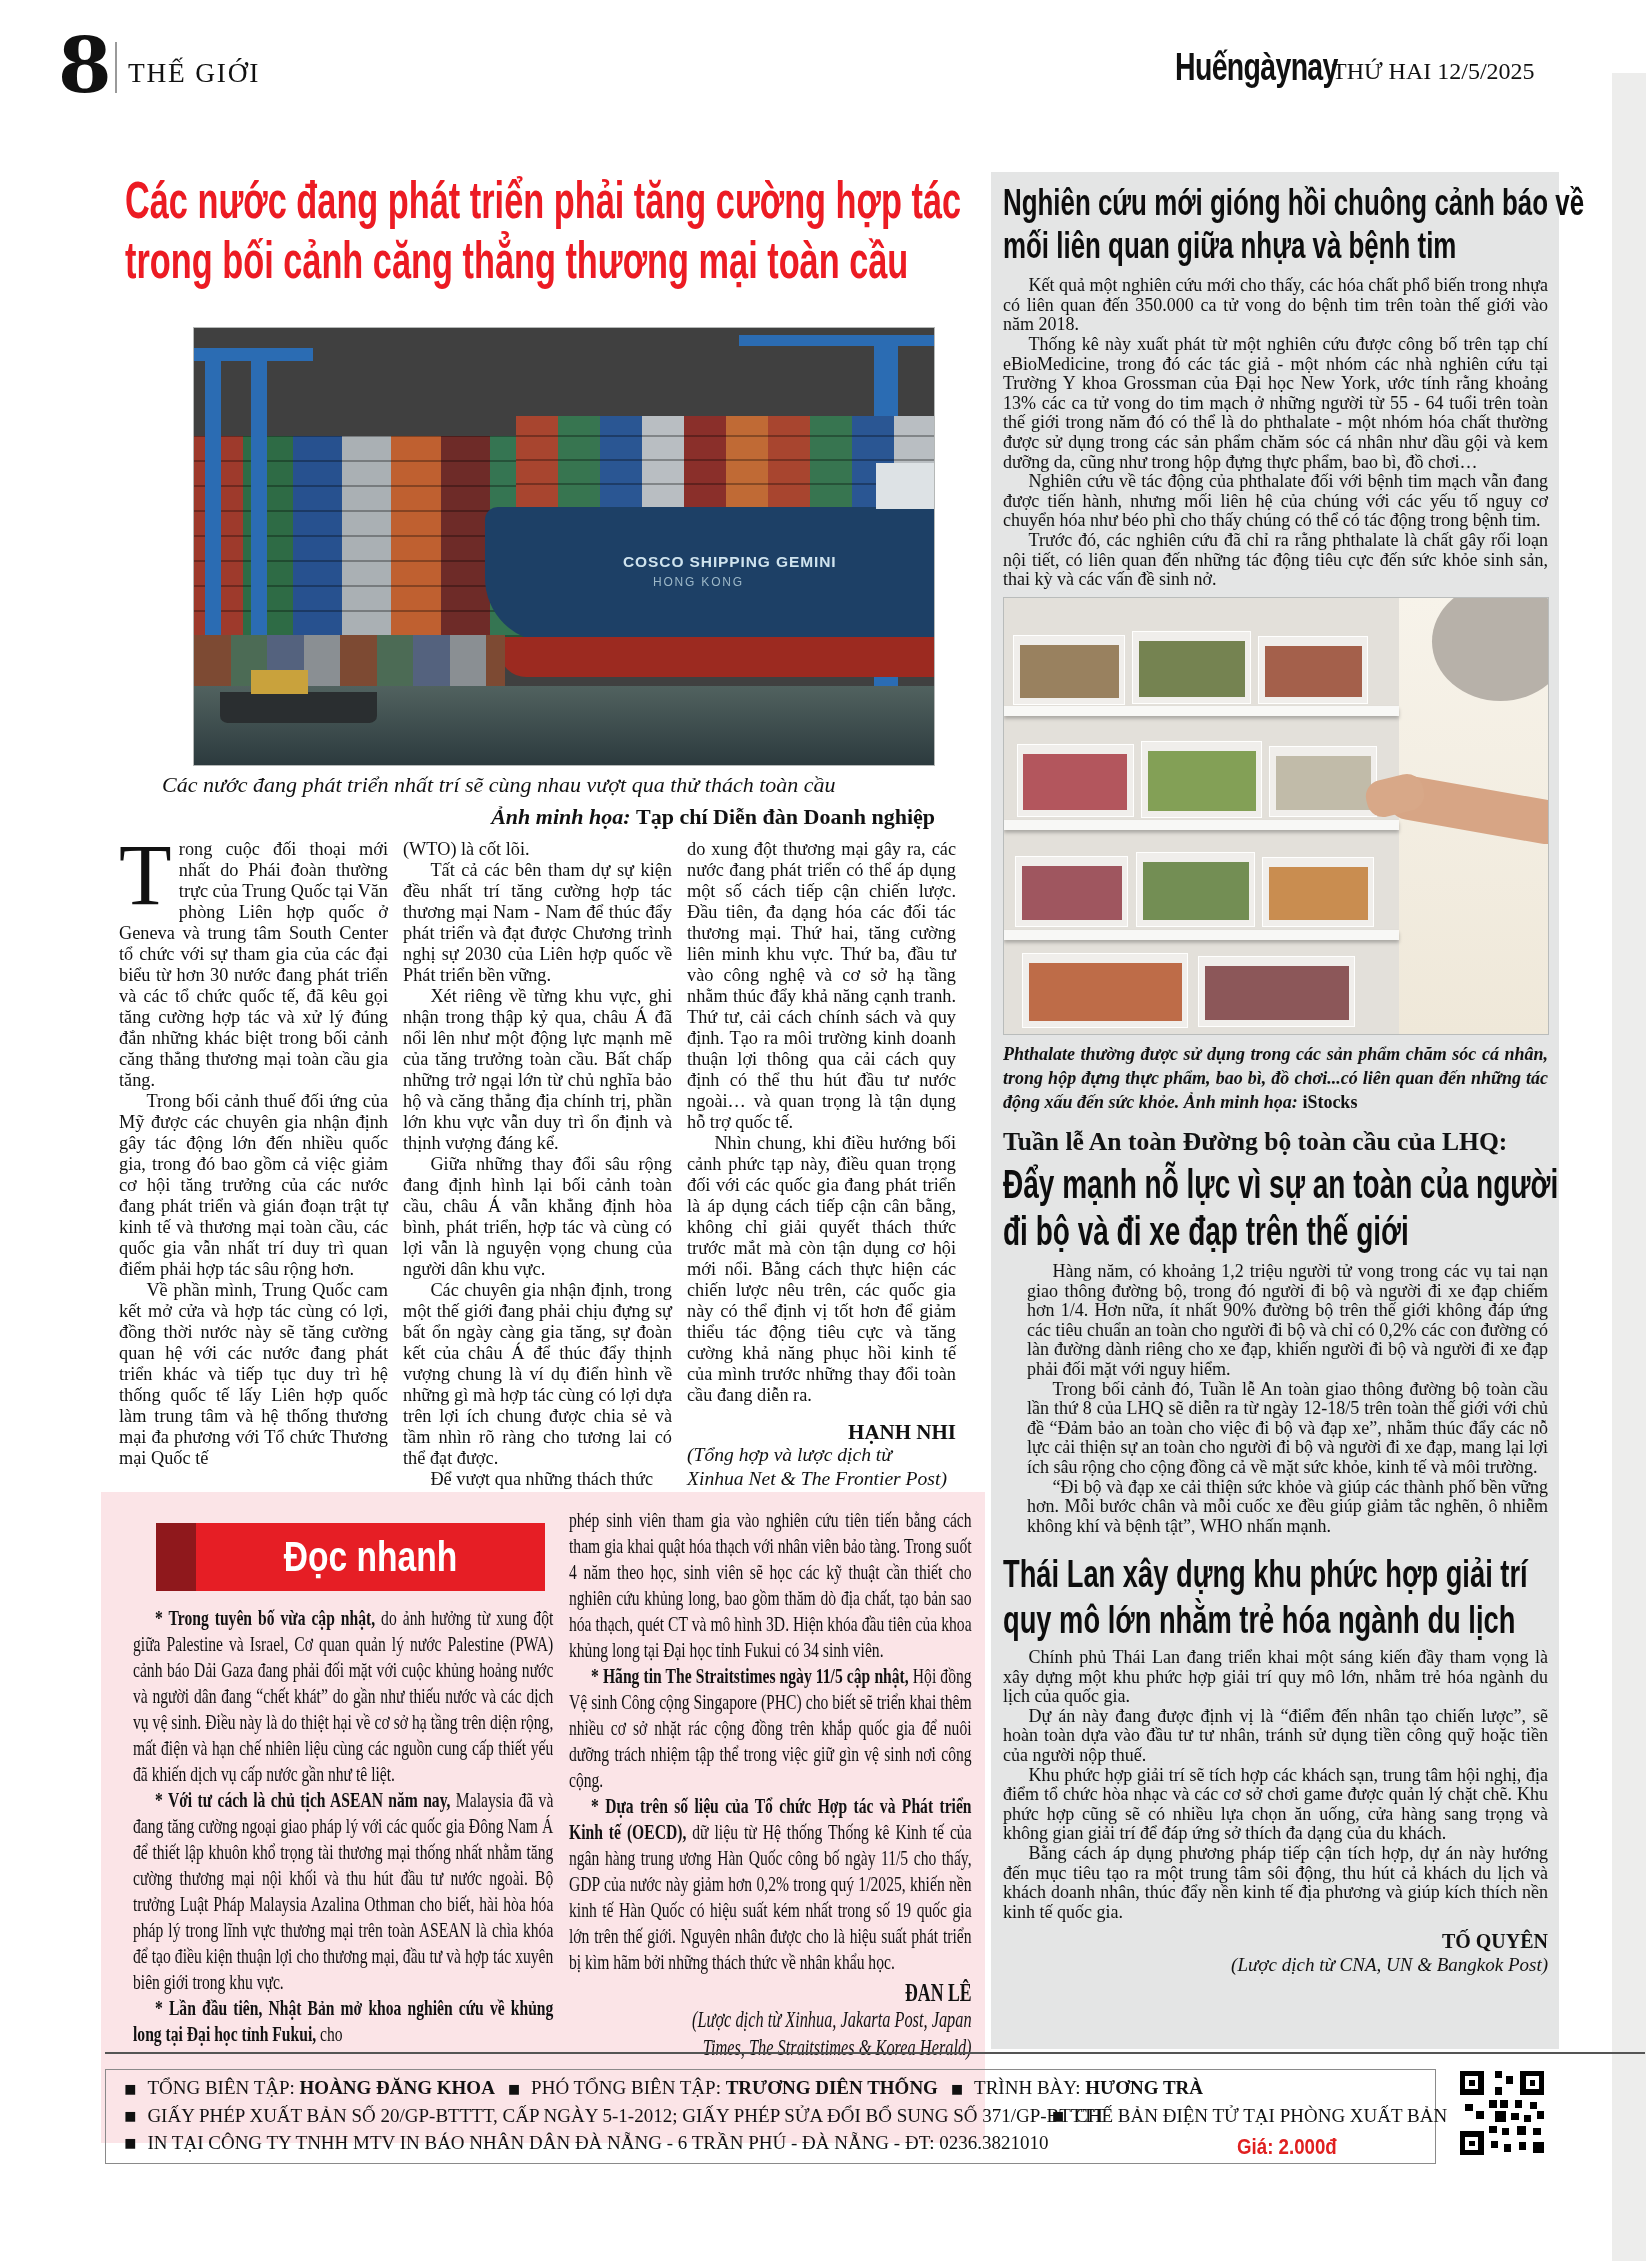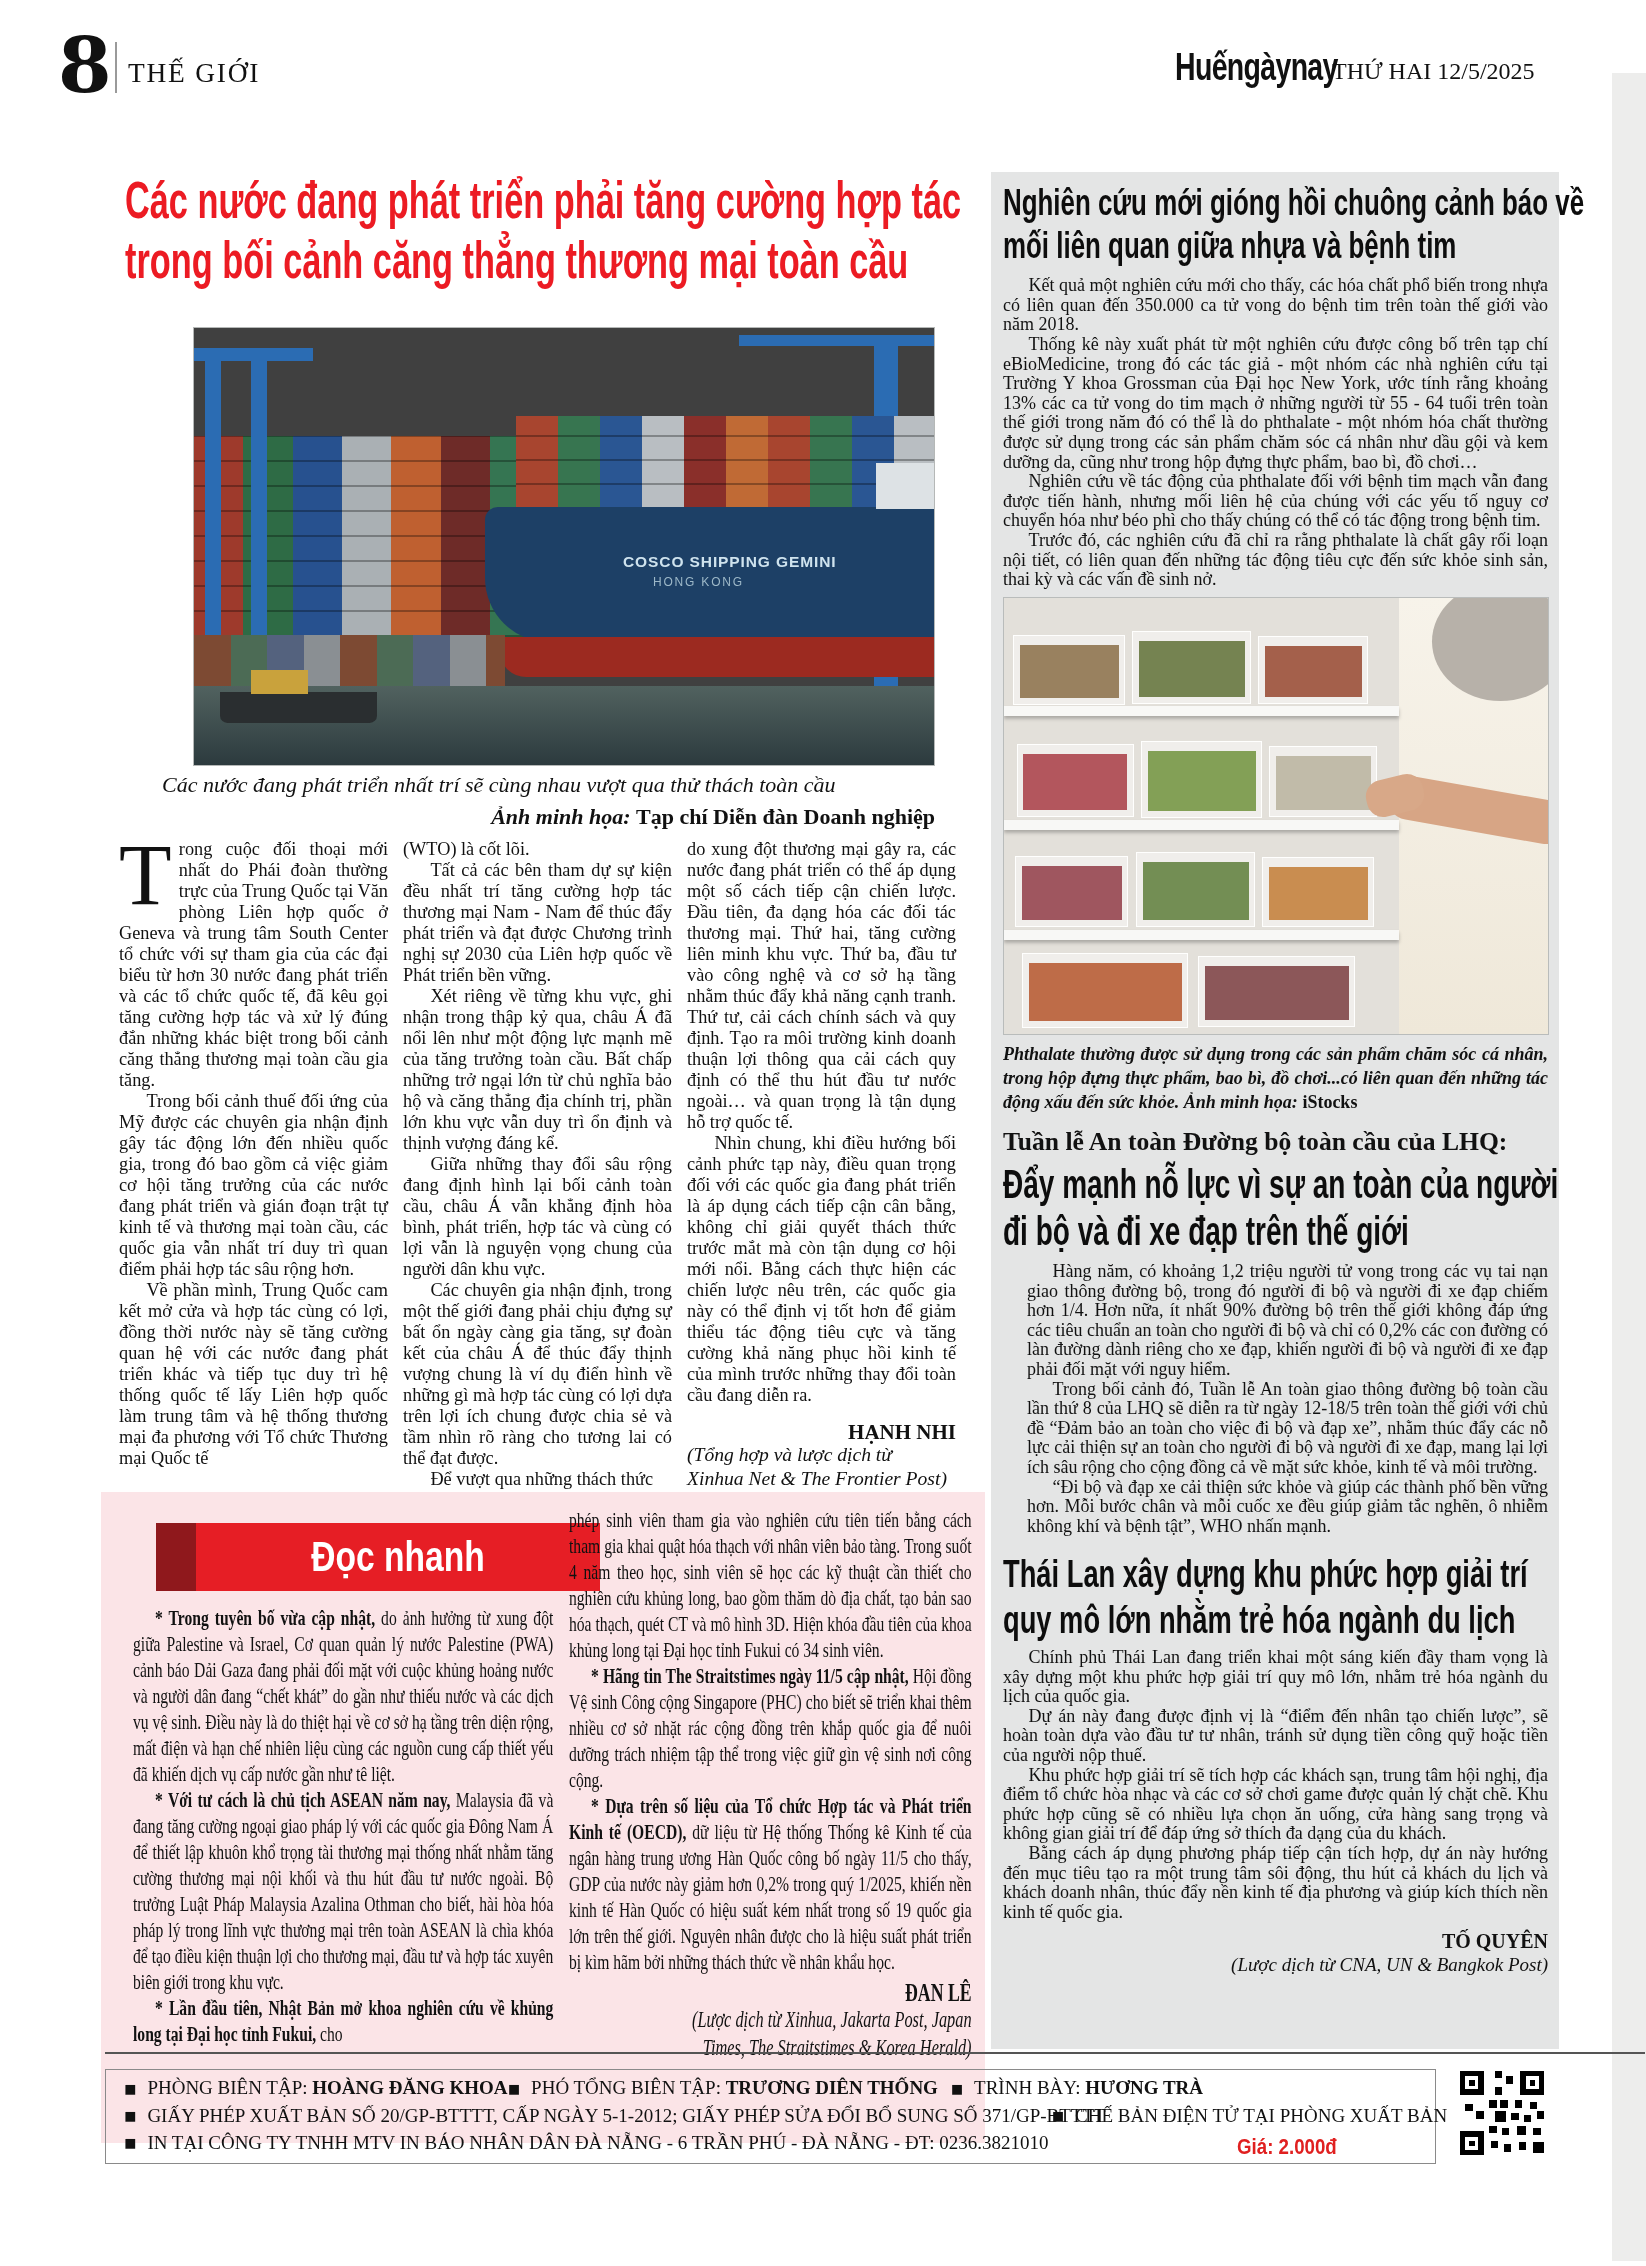--- a/index.html
+++ b/index.html
@@ -63,21 +63,21 @@
   .fridge-cap{font-weight:bold;font-style:italic;font-size:18px;line-height:24px;text-align:justify;margin-top:7.3px;}
   .fridge-cap .src{font-style:normal;}
   .kicker{font-weight:bold;font-size:25.6px;margin-top:12.8px;}
   .panel-hl2{margin-top:3.7px;}
   .panel-byline{font-weight:bold;text-align:right;font-size:20px;margin-top:7.3px;}
   .panel-credit{font-style:italic;text-align:right;font-size:19px;line-height:23px;}
   
   .quick{left:101px;top:1492px;width:884px;height:651px;background:#fbe4e7;}
   .q-banner{position:absolute;left:55px;top:31px;width:395px;height:68px;}
   .q-shadow{position:absolute;left:0;top:0;width:40px;height:68px;background:#8f181c;}
-  .q-main{position:absolute;left:40px;top:0;width:404px;height:68px;background:#e61e25;}
+  .q-main{position:absolute;left:40px;top:0;width:349px;height:68px;background:#e61e25;}
   .q-title{display:block;text-align:center;color:#fff;font-family:"Liberation Sans",sans-serif;font-weight:bold;font-size:42px;line-height:68px;transform:scaleX(.8);transform-origin:50% 50%;white-space:nowrap;}
   .qcol{position:absolute;transform-origin:0 0;font-size:22px;line-height:26px;text-align:justify;}
   .qcol p{margin:0;text-indent:31px;}
   .qcol p.ni{text-indent:0;}
   .qcol .lead{font-weight:bold;}
   .q-byline{font-weight:bold;text-align:right;font-size:25px;margin-top:5.5px;}
   .q-credit{font-style:italic;text-align:right;font-size:23px;line-height:28px;}
   
   .f-rule{left:105px;top:2052px;width:1540px;height:1.8px;background:#555;}
   .f-box{left:105px;top:2069px;width:1329px;height:93px;border:0.9px solid #8a8a8a;font-size:19px;}
@@ -260,21 +260,21 @@
       <p><span class="lead">* Hãng tin The Straitstimes ngày 11/5 cập nhật,</span><span> Hội đồng Vệ sinh Công cộng Singapore (PHC) cho biết sẽ triển khai thêm nhiều cơ sở nhặt rác cộng đồng trên khắp quốc gia để nuôi dưỡng trách nhiệm tập thể trong việc giữ gìn vệ sinh nơi công cộng.</span></p>
       <p><span class="lead">* Dựa trên số liệu của Tổ chức Hợp tác và Phát triển Kinh tế (OECD),</span><span> dữ liệu từ Hệ thống Thống kê Kinh tế của ngân hàng trung ương Hàn Quốc công bố ngày 11/5 cho thấy, GDP của nước này giảm hơn 0,2% trong quý 1/2025, khiến nền kinh tế Hàn Quốc có hiệu suất kém nhất trong số 19 quốc gia lớn trên thế giới. Nguyên nhân được cho là hiệu suất phát triển bị kìm hãm bởi những thách thức về nhân khẩu học.</span></p>
       <div class="q-byline">ĐAN LÊ</div>
       <div class="q-credit"><span>(Lược dịch từ Xinhua, Jakarta Post, Japan</span><br><span>Times, The Straitstimes &amp; Korea Herald)</span></div>
     </div>
   </div>
 
   <div class="abs f-rule"></div>
   <div class="abs f-box">
     <div class="f-line" style="top:7.3px;">
-      <span class="f-seg" style="left:18.3px;"><span class="sq">■</span><span>PHÒNG BIÊN TẬP: </span><b>HOÀNG ĐĂNG KHOA</b></span>
+      <span class="f-seg" style="left:18.3px;"><span class="sq">■</span><span>TỔNG BIÊN TẬP: </span><b>HOÀNG ĐĂNG KHOA</b></span>
       <span class="f-seg" style="left:402px;"><span class="sq">■</span><span>PHÓ TỔNG BIÊN TẬP: </span><b>TRƯƠNG DIÊN THỐNG</b></span>
       <span class="f-seg" style="left:845px;"><span class="sq">■</span><span>TRÌNH BÀY: </span><b>HƯƠNG TRÀ</b></span>
     </div>
     <div class="f-line" style="top:35px;">
       <span class="f-seg" style="left:18.3px;"><span class="sq">■</span><span>GIẤY PHÉP XUẤT BẢN SỐ 20/GP-BTTTT, CẤP NGÀY 5-1-2012; GIẤY PHÉP SỬA ĐỔI BỔ SUNG SỐ 371/GP-BTTTT</span></span>
       <span class="f-seg" style="left:946px;"><span class="sq">■</span><span>CHẾ BẢN ĐIỆN TỬ TẠI PHÒNG XUẤT BẢN</span></span>
     </div>
     <div class="f-line" style="top:62px;">
       <span class="f-seg" style="left:18.3px;"><span class="sq">■</span><span>IN TẠI CÔNG TY TNHH MTV IN BÁO NHÂN DÂN ĐÀ NẴNG - 6 TRẦN PHÚ - ĐÀ NẴNG - ĐT: 0236.3821010</span></span>
     </div>

